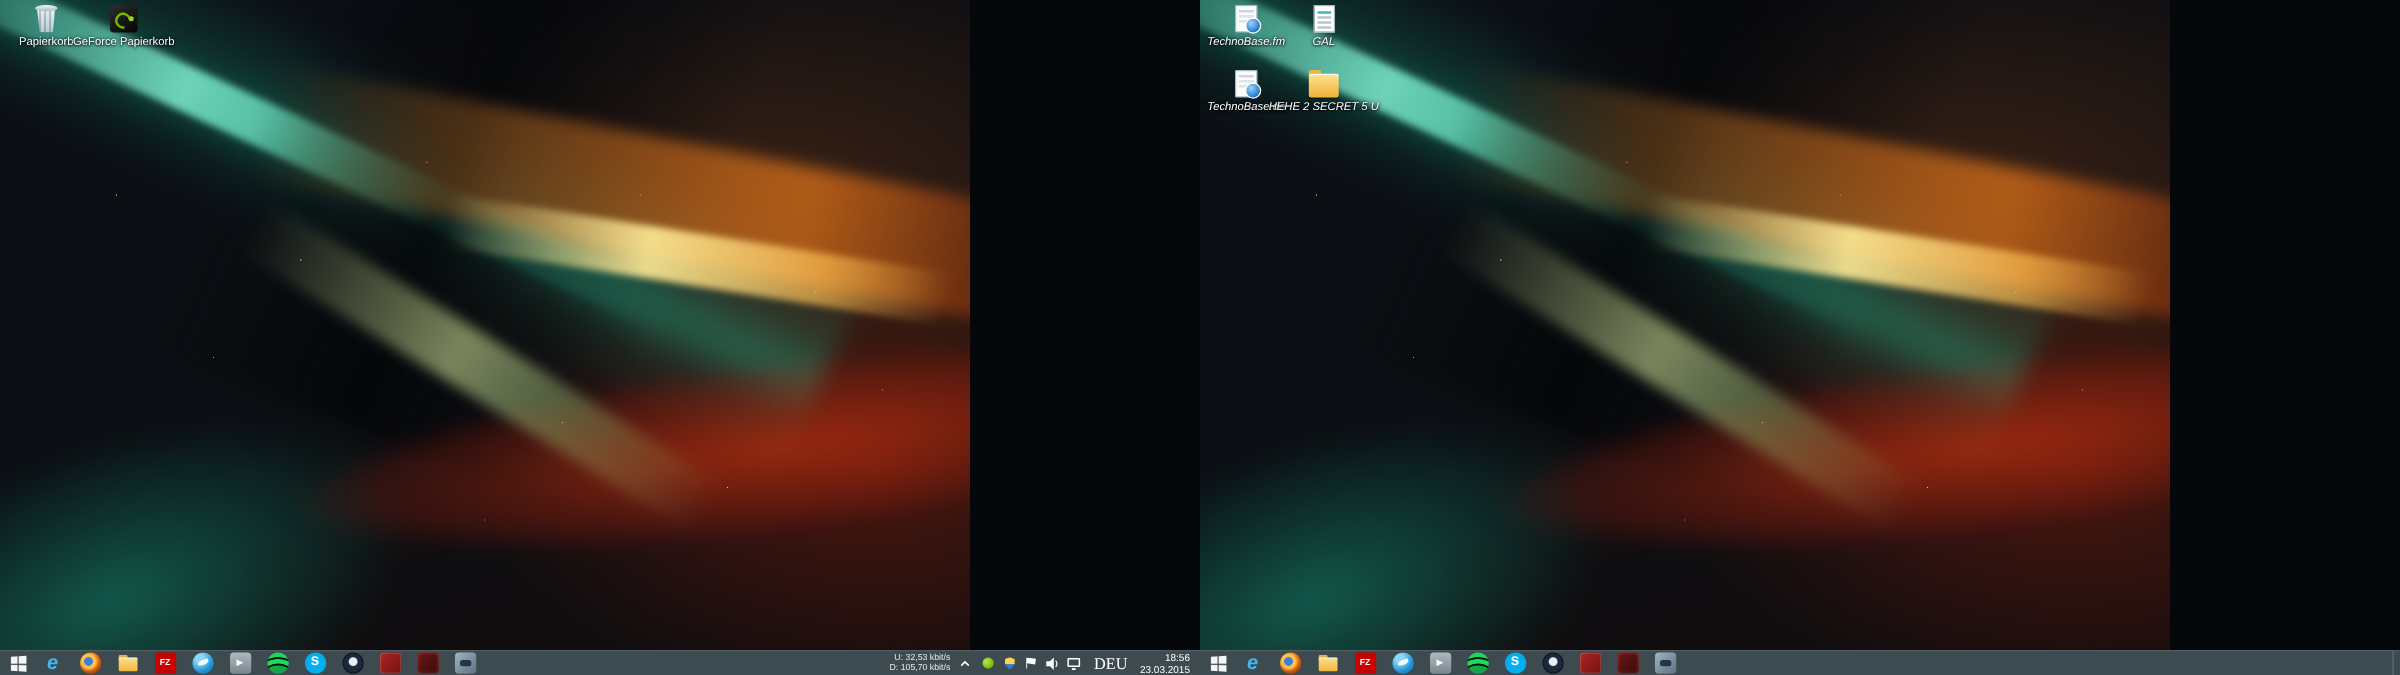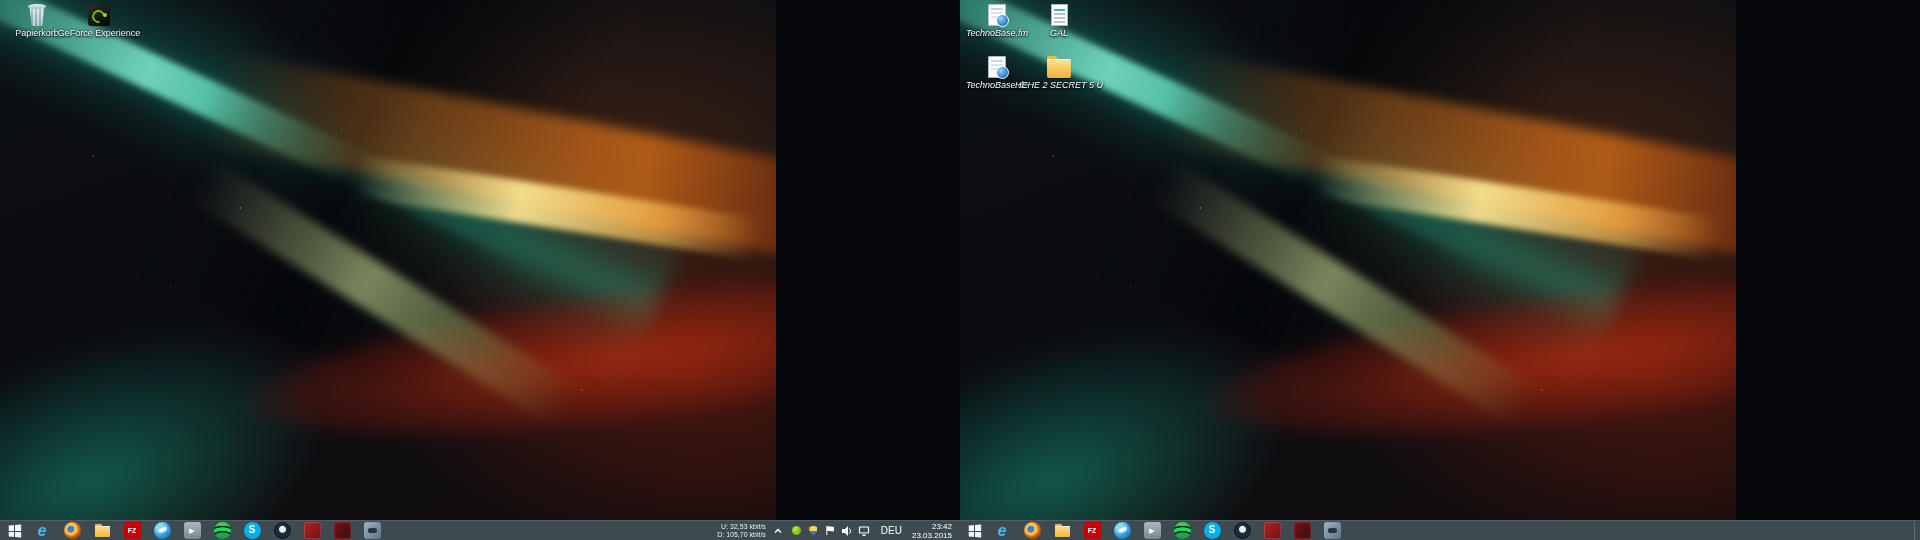--- a/index.html
+++ b/index.html
@@ -119,21 +119,21 @@
   .chev{display:flex;align-items:center;cursor:pointer;}
   .tray-icons{display:flex;align-items:center;gap:4px;}
   .tri{width:13px;height:13px;display:flex;align-items:center;justify-content:center;cursor:pointer;}
   .tri-nvidia::before{content:"";width:9px;height:9px;border-radius:50%;
     background:radial-gradient(circle at 35% 35%, #b6e84e, #76b900 70%);}
   .tri-shield::before{content:"";width:8px;height:10px;
     background:linear-gradient(180deg,#ffd24a 50%,#3b78d8 50%);
     clip-path:polygon(50% 0,100% 18%,100% 60%,50% 100%,0 60%,0 18%);}
   .tri-flag::before{content:"";width:8px;height:9px;background:#fff;
     clip-path:polygon(0 0,100% 10%,92% 62%,12% 52%,12% 100%,0 100%);}
-  .lang{font-size:10px;padding:0 3px;cursor:pointer;}
+  .lang{font-size:13px;padding:0 3px;cursor:pointer;font-family:Liberation Serif, serif;}
   .clock{font-size:8px;line-height:9px;text-align:right;padding-right:4px;cursor:pointer;}
   .show-desktop{position:absolute;right:0;top:0;bottom:0;width:5px;border-left:1px solid rgba(255,255,255,0.18);cursor:pointer;}
 </style>
 </head>
 <body>
 
 <div class="screen">
 
   <div class="monitor left">
     <div class="wallpaper">
@@ -147,21 +147,21 @@
       <div class="beam b-lime-cross"></div>
       <div class="stars"></div>
     </div>
     <div class="desk-grid rows-1">
       <div class="desk-icon">
           <div class="di-art art-recycle"></div>
           <div class="di-label">Papierkorb</div>
         </div>
         <div class="desk-icon">
           <div class="di-art art-nvidia"></div>
-          <div class="di-label">GeForce Experience</div>
+          <div class="di-label">GeForce Papierkorb</div>
         </div>
     </div>
   </div>
 
   <div class="monitor right">
     <div class="wallpaper">
       <div class="beam b-teal-wide"></div>
       <div class="beam b-teal-blade"></div>
       <div class="beam b-green-bottom"></div>
       <div class="beam b-dark-wedge"></div>
@@ -286,21 +286,21 @@
           </span>
           <span class="tri">
             <svg width="12" height="12" viewBox="0 0 12 12">
                 <rect x="1.5" y="2" width="9" height="6" rx="0.5" fill="none" stroke="#fff" stroke-width="1.2"></rect>
                 <rect x="4.5" y="9.5" width="3" height="1.5" fill="#fff"></rect>
               </svg>
           </span>
         </div>
         <div class="lang">DEU</div>
         <div class="clock">
-          <div>23:42</div>
+          <div>18:56</div>
           <div>23.03.2015</div>
         </div>
       </div>
     </div>
 
     <div class="tb-half">
       <div class="start-btn">
         <div class="win-flag">
             <span></span>
             <span></span>

